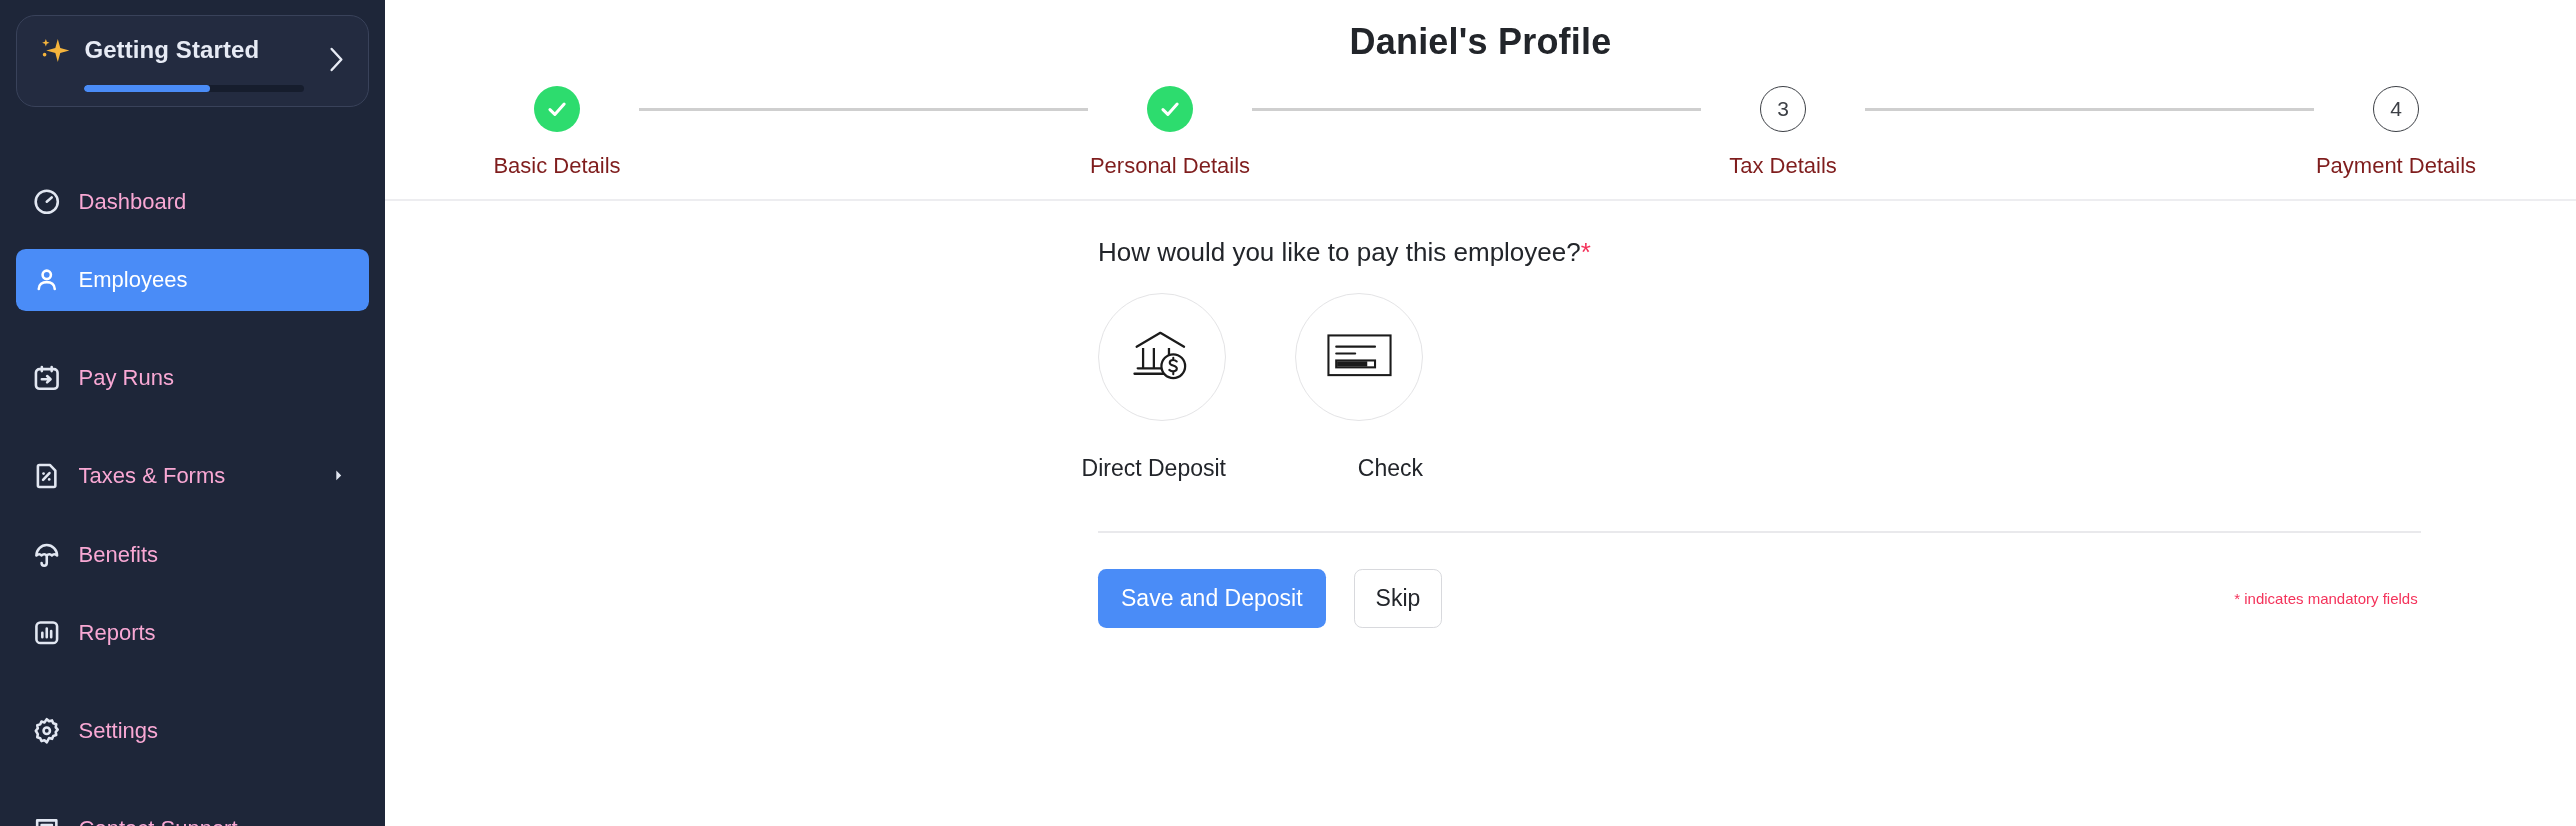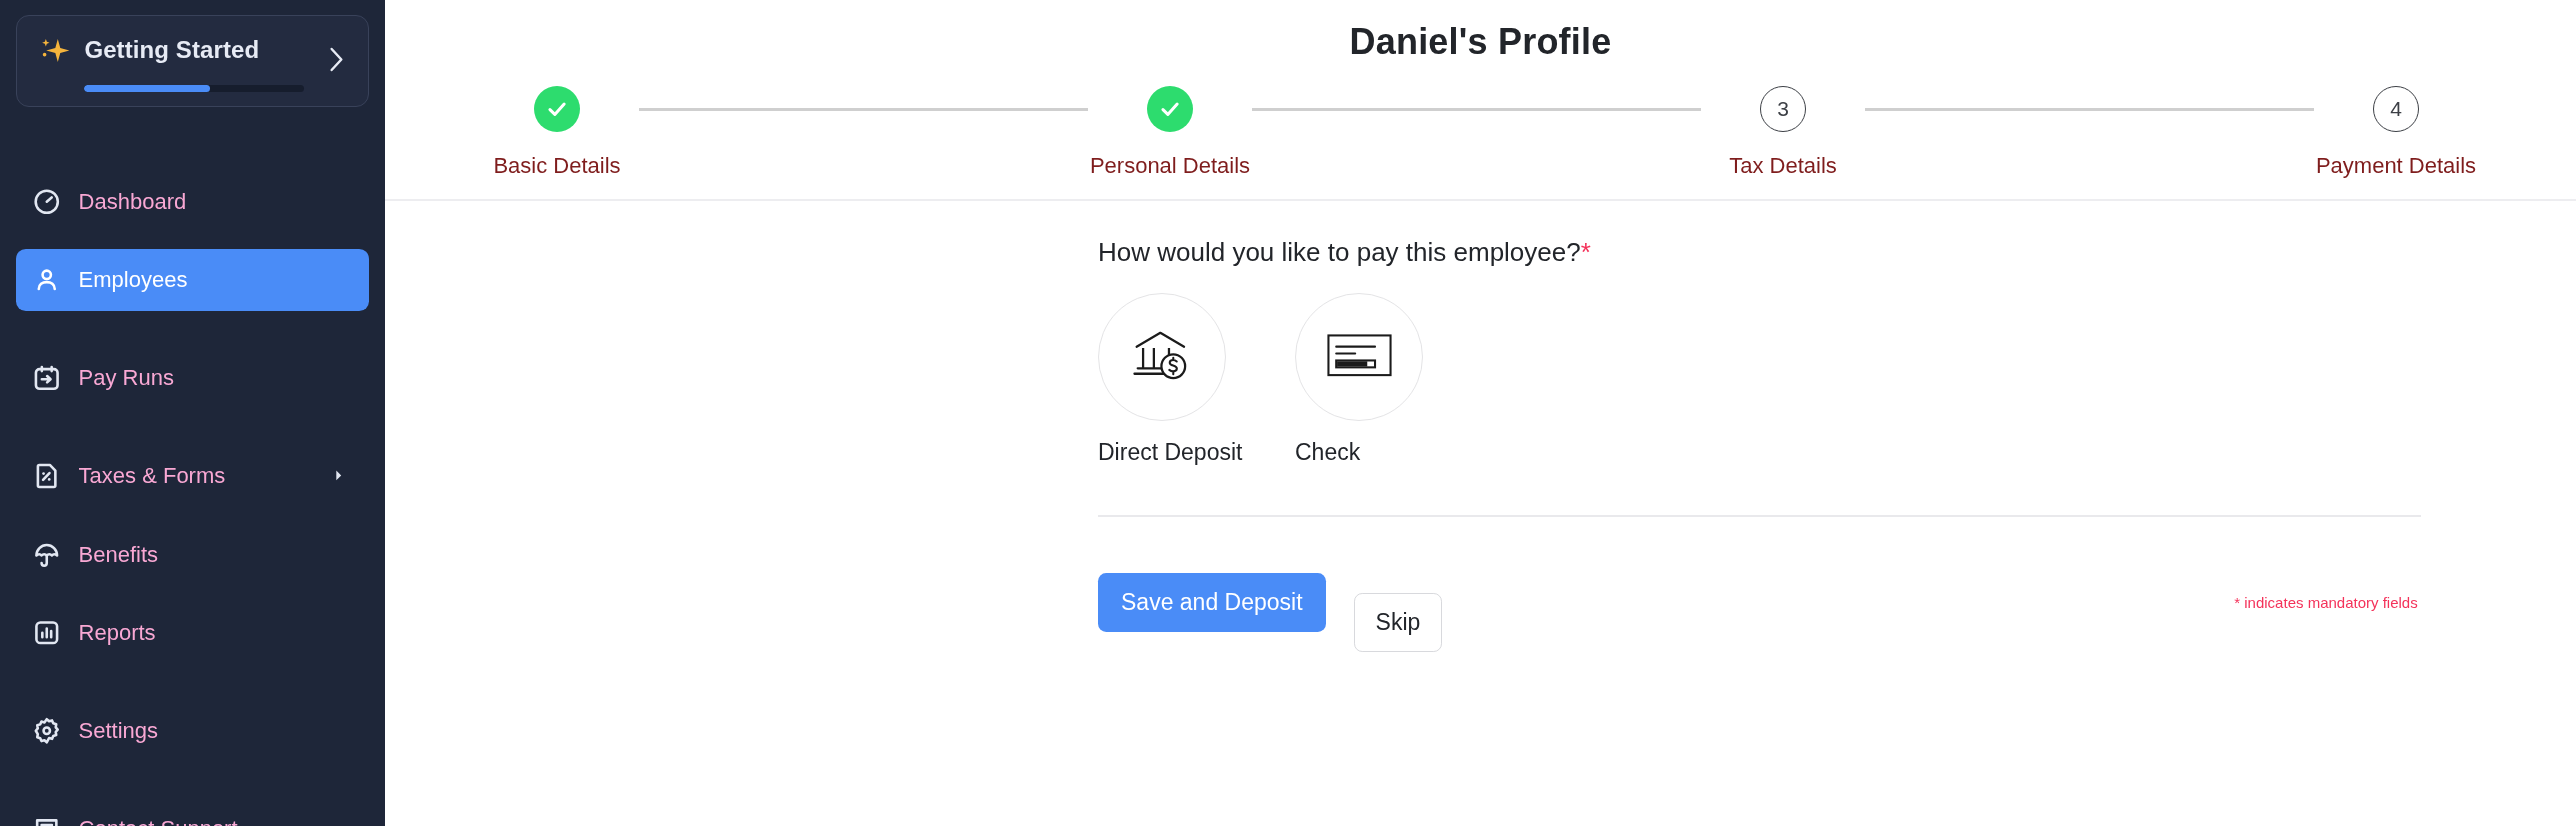--- a/index.html
+++ b/index.html
@@ -21,21 +21,21 @@
     width: 385px;
     height: 826px;
     background: #1e2639;
     flex: 0 0 385px;
     position: relative;
     padding-top: 14.8px;
   }
   .gs-card {
     margin: 0 16.4px;
     border: 0.8px solid #39425a;
-    border-radius: 13px;
+    border-radius: 19px;
     padding: 18px 21px 21px 21px;
     position: relative;
     background: #232b40;
     height: 92px;
   }
   .gs-top {
     display: flex;
     align-items: center;
     gap: 13px;
   }
@@ -193,22 +193,23 @@
 
   .options {
     margin-top: 24.6px;
     display: flex;
     gap: 69px;
   }
   .option {
     width: 128px;
     display: flex;
     flex-direction: column;
-    align-items: flex-start;
+    align-items: flex-end;
     cursor: pointer;
+    gap: 16px;
   }
   .option-circle {
     width: 128px; height: 128px;
     border-radius: 50%;
     border: 1.6px solid #e4e4e6;
     display: flex;
     align-items: center;
     justify-content: center;
     background: #fff;
   }
@@ -246,21 +247,20 @@
     background: #4a8cf7;
     color: #ffffff;
     border: none;
   }
   .btn-secondary {
     background: #ffffff;
     color: #22252a;
     border: 1.6px solid #d8d9dd;
     margin-left: 28px;
     padding: 0 21px;
-    margin-top: 40px;
   }
   .mandatory-note {
     margin-left: auto;
     color: #f4325a;
     font-size: 15px;
     white-space: nowrap;
     padding-right: 3.3px;
   }
 </style>
 </head>

